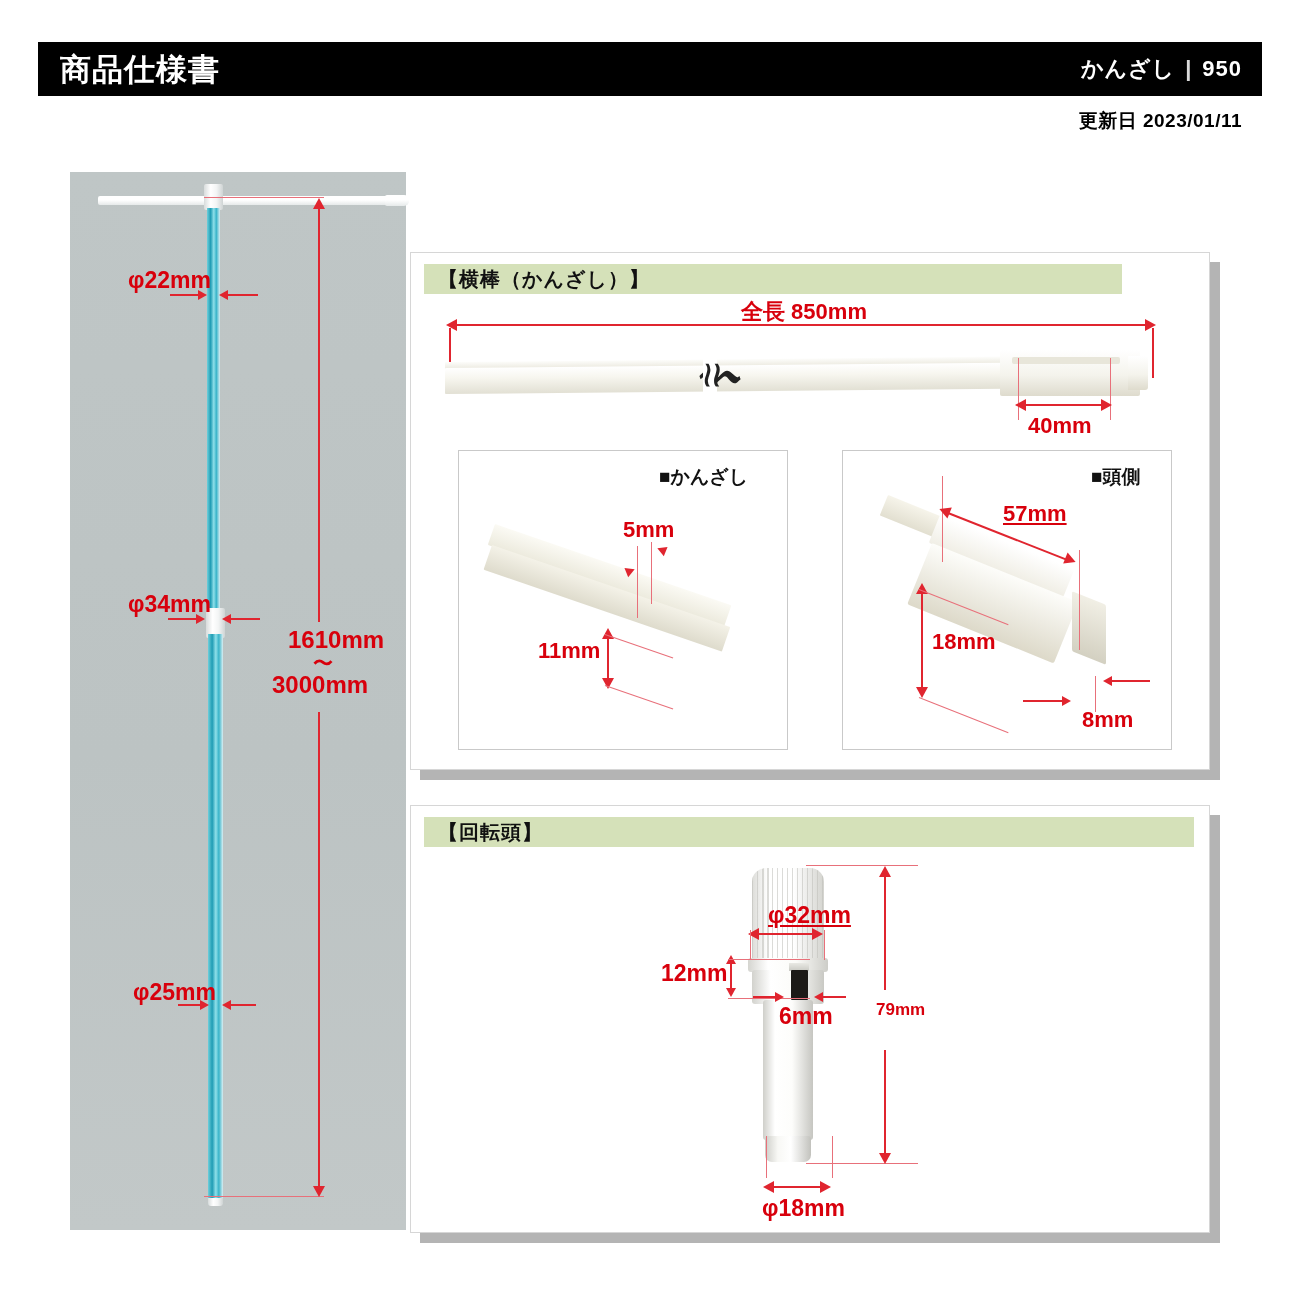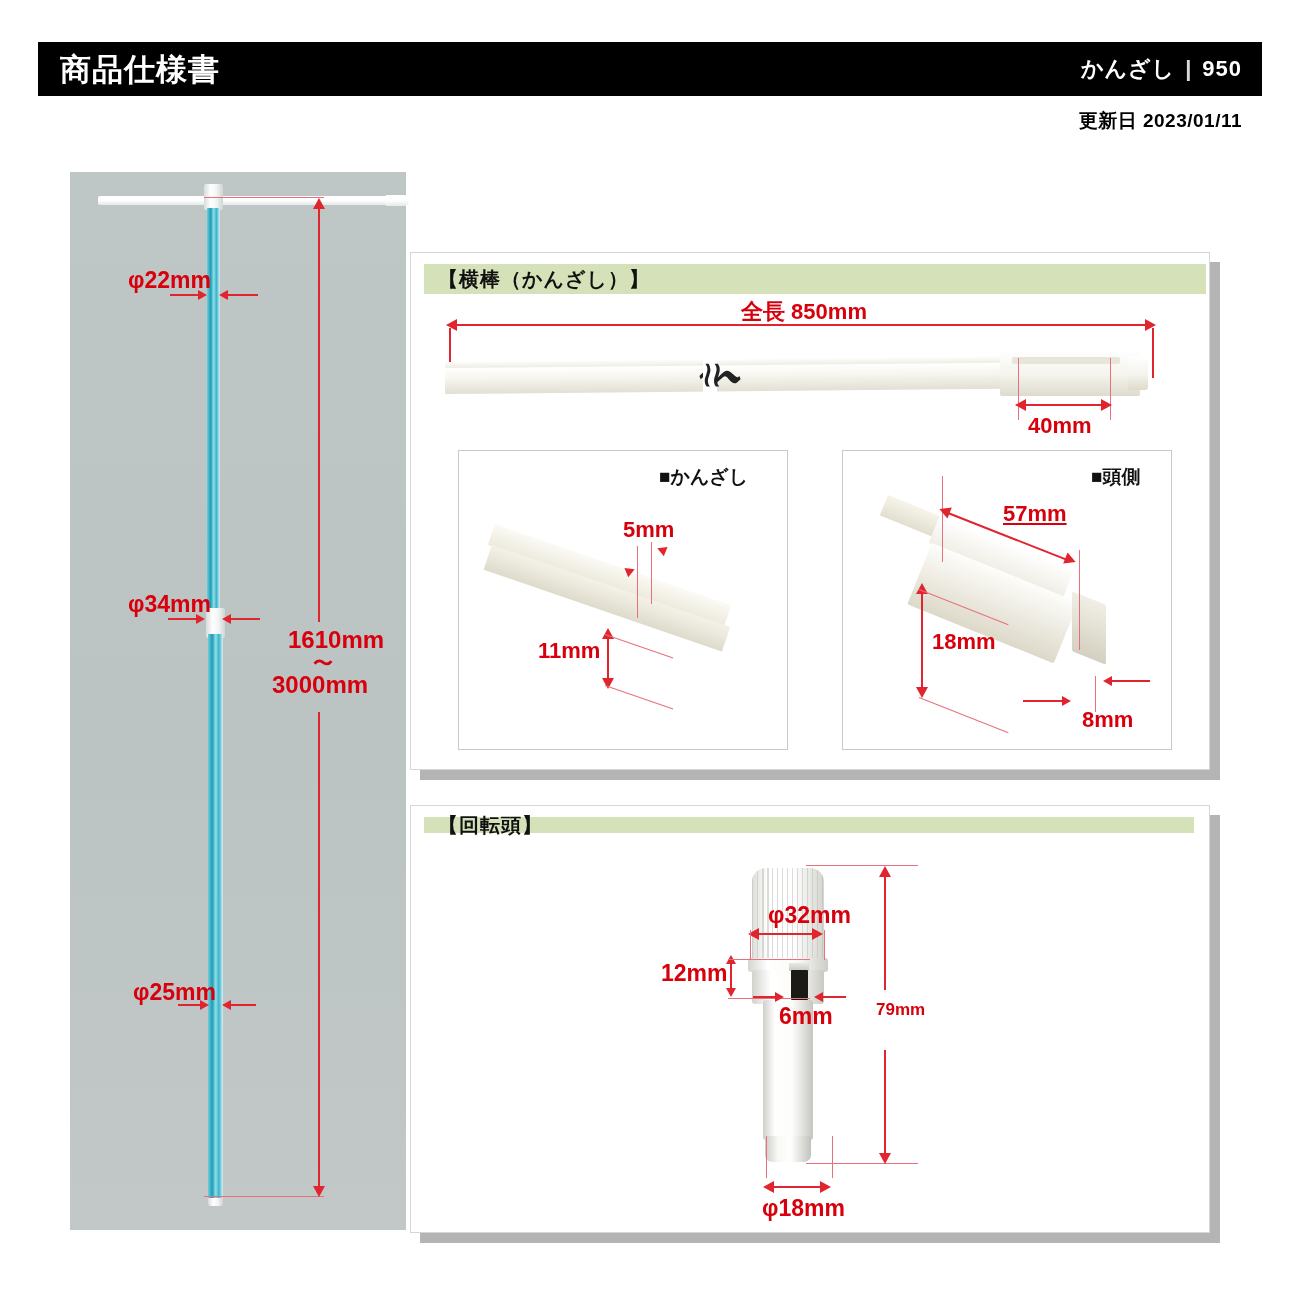--- a/index.html
+++ b/index.html
@@ -250,21 +250,21 @@
   <div class="rl-v" style="left:318px; top:208px; height:414px;"></div>
   <div class="arw arw-up" style="left:313px; top:198px;"></div>
   <div class="rl-v" style="left:318px; top:712px; height:474px;"></div>
   <div class="arw arw-down" style="left:313px; top:1186px;"></div>
   <div class="dim-text" style="left:272px; top:627px; font-size:24px;margin-left:16px;">1610mm</div>
   <div class="dim-text" style="left:313px; top:652px; font-size:20px;">〜</div>
   <div class="dim-text" style="left:272px; top:672px; font-size:24px;">3000mm</div>
 
   <div class="panel-shadow" style="left:420px; top:262px; width:800px; height:518px;"></div>
   <div class="panel-white" style="left:410px; top:252px; width:800px; height:518px;"></div>
-  <div class="green-head" style="left:424px; top:264px; width:782px; height:30px;">
+  <div class="green-head" style="left:424px; top:264px; width:698px; height:30px;">
     <span>【横棒（かんざし）】</span>
   </div>
 
   <div class="dim-text" style="left:741px; top:300px; font-size:22px;">全長 850mm</div>
   <div class="rl-v" style="left:449px; top:328px; height:50px;"></div>
   <div class="rl-v" style="left:1152px; top:328px; height:50px;"></div>
   <div class="rl-h" style="left:455px; top:324px; width:692px;"></div>
   <div class="arw arw-left" style="left:446px; top:319px;"></div>
   <div class="arw arw-right" style="left:1145px; top:319px;"></div>
 
@@ -328,33 +328,33 @@
 
   <div class="dim-text" style="left:1082px; top:708px; font-size:22px;">8mm</div>
   <div class="rl-h" style="left:1023px; top:700px; width:44px;"></div>
   <div class="arw arw-sm-right" style="left:1062px; top:696px;"></div>
   <div class="rl-h" style="left:1110px; top:680px; width:40px;"></div>
   <div class="arw arw-sm-left" style="left:1103px; top:676px;"></div>
   <div class="rl-thin-v" style="left:1095px; top:676px; height:36px;"></div>
 
   <div class="panel-shadow" style="left:420px; top:815px; width:800px; height:428px;"></div>
   <div class="panel-white" style="left:410px; top:805px; width:800px; height:428px;"></div>
-  <div class="green-head" style="left:424px; top:817px; width:770px; height:16px;">
+  <div class="green-head" style="left:424px; top:817px; width:770px; height:30px;">
     <span>【回転頭】</span>
   </div>
 
   <div class="rh-cap" style="left:752px; top:868px; width:72px; height:96px;"></div>
   <div class="rh-collar" style="left:748px; top:958px; width:80px; height:14px;"></div>
   <div class="rh-neck" style="left:752px; top:970px; width:72px; height:34px;"></div>
   <div class="rh-window-tab" style="left:789px; top:963px; width:20px; height:8px;"></div>
   <div class="rh-window" style="left:791px; top:970px; width:17px; height:30px;"></div>
   <div class="rh-shaft" style="left:763px; top:1000px; width:50px; height:140px;"></div>
   <div class="rh-foot" style="left:765px; top:1136px; width:46px; height:26px;"></div>
 
-  <div class="dim-text" style="left:768px; top:903px; font-size:23px;">φ32mm</div>
+  <div class="dim-text" style="left:768px; top:903px; font-size:23px;text-decoration:underline;">φ32mm</div>
   <div class="rl-h" style="left:757px; top:933px; width:62px;"></div>
   <div class="arw arw-left" style="left:748px; top:928px;"></div>
   <div class="arw arw-right" style="left:812px; top:928px;"></div>
   <div class="rl-thin-v" style="left:750px; top:930px; height:30px;"></div>
   <div class="rl-thin-v" style="left:824px; top:930px; height:30px;"></div>
 
   <div class="dim-text" style="left:661px; top:961px; font-size:23px;">12mm</div>
   <div class="rl-v" style="left:730px; top:962px; height:30px;"></div>
   <div class="arw arw-sm-up" style="left:726px; top:955px;"></div>
   <div class="arw arw-sm-down" style="left:726px; top:988px;"></div>

